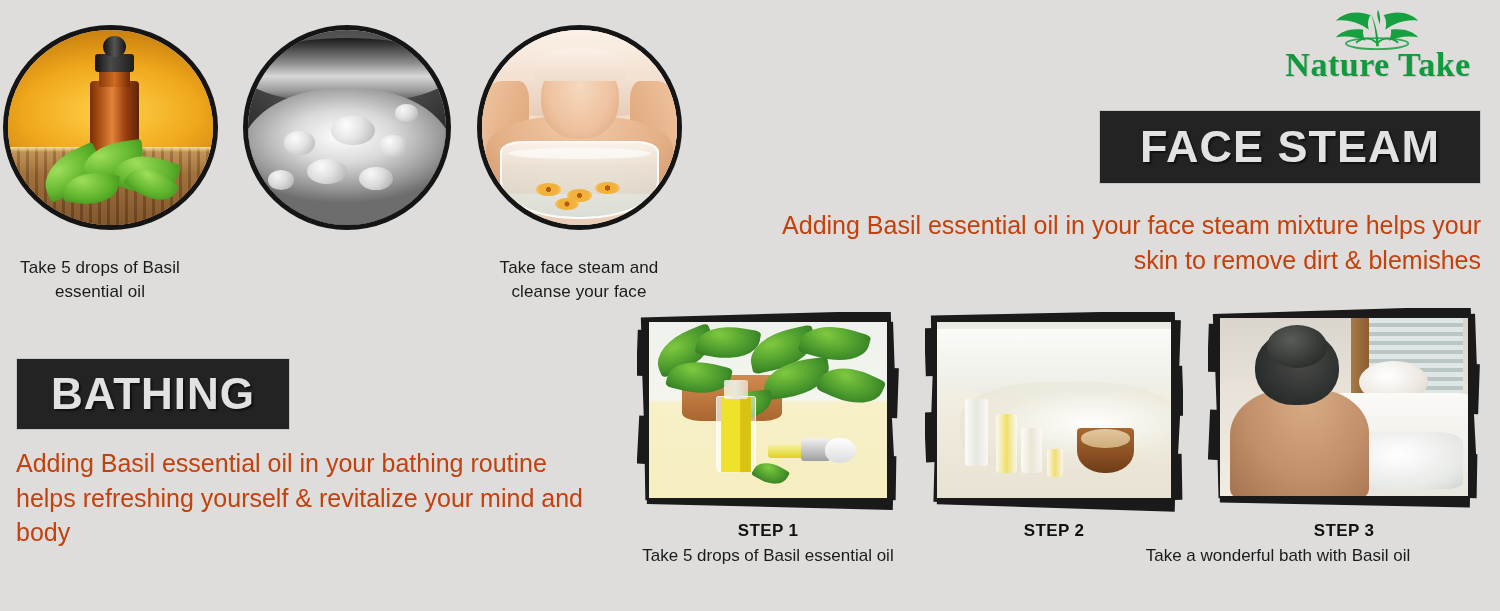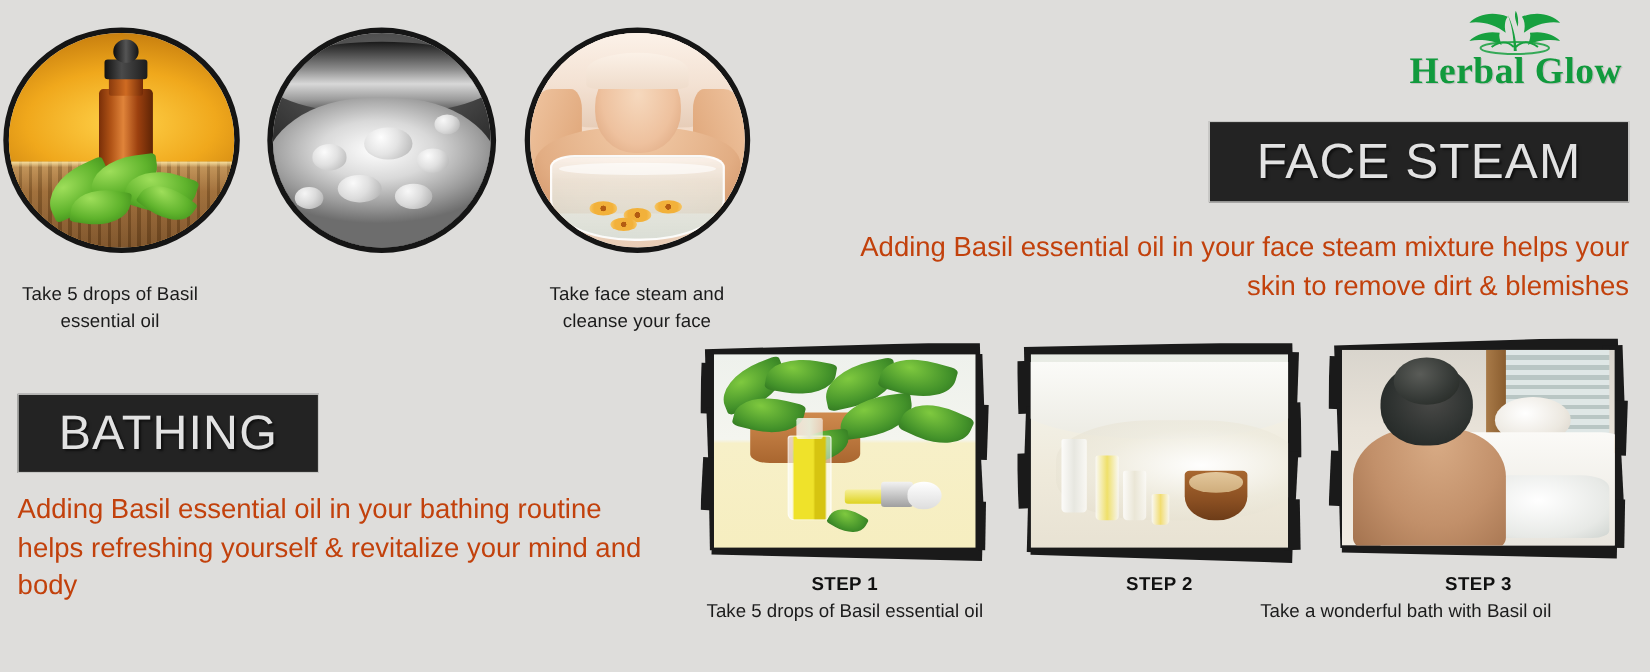--- a/index.html
+++ b/index.html
@@ -155,21 +155,21 @@
 
   
   .bar {
     position:absolute;
     background:#232323;
     border:1px solid #c6c6c4;
     display:flex; align-items:center; justify-content:center;
   }
   .bar span {
     color:#e2e2e2;
-    font-weight:normal;
+    font-weight:bold;
     letter-spacing:1px;
     text-shadow:2px 2px 2px rgba(0,0,0,.55);
   }
   #face-steam-bar { left:1099px; top:110px; width:382px; height:74px; }
   #face-steam-bar span { font-size:45px; }
   #bathing-bar { left:16px; top:358px; width:274px; height:72px; }
   #bathing-bar span { font-size:44px; }
 
   
   .para { position:absolute; font-size:25px; line-height:1.38; color:#c2410c; }
@@ -348,21 +348,21 @@
           <path d="M74 26 C88 24 98 28 104 34 C92 32 80 34 72 38 C74 33 75 29 74 26 Z"></path>
           <path d="M60 4 C62 8 63 14 62 20 C60 14 58 9 60 4 Z"></path>
         </g>
         <g fill="none" stroke="#17a03f" stroke-width="2">
           <ellipse cx="59" cy="41" rx="34" ry="6" opacity=".85"></ellipse>
           <path d="M36 40 C44 34 52 34 58 40"></path>
           <path d="M82 40 C74 34 66 34 60 40"></path>
         </g>
       </svg>
     </div>
-    <div id="logo-name">Herbal  Glow</div>
+    <div id="logo-name">Nature  Take</div>
   </div>
 
   <div class="circ" id="fs-circ-1" style="left:3px; top:25px; width:215px; height:205px;">
     <div class="inner">
       <div class="c1-bg"></div>
       <div class="c1-wood"></div>
       <div class="c1-bottle"></div>
       <div class="c1-neck"></div>
       <div class="c1-cap"></div>
       <div class="c1-bulb"></div>

